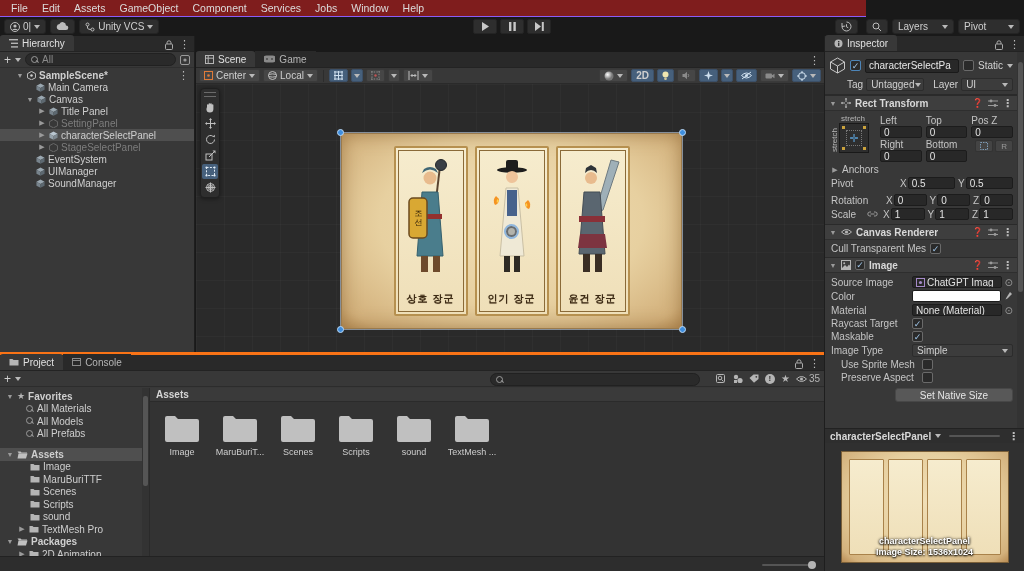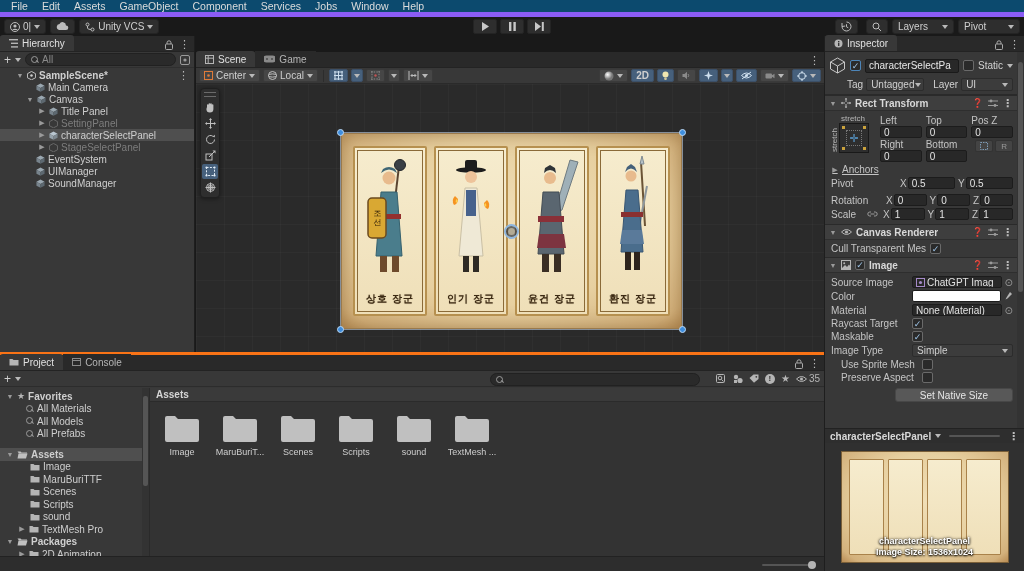--- a/index.html
+++ b/index.html
@@ -1,21 +1,21 @@
 <!DOCTYPE html>
 <html><head>
 <meta charset="utf-8">
 <style>
   * { margin:0; padding:0; box-sizing:border-box; }
   html,body { width:1024px; height:571px; overflow:hidden; background:#111; }
   body { font-family:"Liberation Sans","DejaVu Sans",sans-serif; font-size:10px; color:#d2d2d2; -webkit-font-smoothing:antialiased; }
   .app { position:absolute; inset:0; width:1024px; height:571px; background:#191919; }
 
   
-  .menubar { position:absolute; left:0; top:0; width:1024px; height:17px; background:#0c4a6e; display:flex; align-items:center; padding-left:4px; border-bottom:5px solid #8b5cf6;}
+  .menubar { position:absolute; left:0; top:0; width:866px; height:17px; background:#7f1d1d; display:flex; align-items:center; padding-left:4px; border-bottom:1px solid #8b5cf6;}
   .menubar .mi { padding:0 7px; color:#dcdcdc; font-size:10.5px; cursor:default; }
   .toolbar { position:absolute; left:0; top:17px; width:1024px; height:19px; background:#191919; display:flex; align-items:center; }
   .tbtn { background:#2e2e2e; border:1px solid #242424; border-radius:3px; height:15px; display:inline-flex; align-items:center; gap:3px; padding:0 5px; margin-left:4px; color:#cfcfcf; }
   .tbtn svg { display:block; }
   .caret { width:0;height:0;border-left:3px solid transparent;border-right:3px solid transparent;border-top:4px solid #b9b9b9; display:inline-block;}
   .tb-center { position:absolute; left:50%; top:2px; transform:translateX(-50%); display:flex; gap:3px;}
   .pbtn { width:24px; height:15px; background:#2e2e2e; border:1px solid #242424; border-radius:2px; display:flex; align-items:center; justify-content:center; color:#c8c8c8;}
   .tb-right { position:absolute; right:4px; top:2px; display:flex; gap:4px; align-items:center;}
   .ddl { background:#2e2e2e; border:1px solid #242424; border-radius:3px; height:15px; display:inline-flex; align-items:center; justify-content:space-between; width:62px; padding:0 5px; color:#cfcfcf;}
 
@@ -90,21 +90,21 @@
   .aw-lab-left { position:absolute; left:1px; top:14px; color:#b8b8b8; font-size:8px; writing-mode:vertical-rl; transform:rotate(180deg);}
   .aw-box { width:30px; height:30px; background:#2e2e2e; border:1px solid #191919; position:relative; display:flex; align-items:center; justify-content:center;}
   .aw-inner { width:16px; height:16px; border:1px dotted #777; position:relative; display:flex; align-items:center; justify-content:center; color:#5a9fd4; font-size:11px;}
   .aw-dot { position:absolute; width:3px; height:3px; background:#caa23c; }
   .rt-cols { flex:1; display:flex; gap:4px;}
   .rt-col { flex:1; }
   .rt-col .cl { color:#c4c4c4; height:12px; display:flex; align-items:center;}
   .rt-col .ifield { width:100%; }
   .blueR { display:flex; gap:2px; justify-content:flex-end; margin-top:2px;}
   .sqbtn { width:18px; height:12px; background:#444; border:1px solid #333; border-radius:2px; display:flex; align-items:center; justify-content:center; color:#9a9a9a; font-size:8px;}
-  .foldrow { display:flex; align-items:center; gap:3px; padding:2px 4px 1px 6px; color:#c4c4c4;text-decoration:underline;}
+  .foldrow { display:flex; align-items:center; gap:3px; padding:2px 4px 1px 6px; color:#c4c4c4;}
   .fold-arrow { color:#9a9a9a; font-size:7px; width:8px; text-align:center;}
   .vecrow { display:flex; align-items:center; padding:1px 4px 1px 6px;}
   .vecrow .ilabel{width:60px;}
   .vf { flex:1; display:flex; align-items:center;}
   .vf .ifield{flex:1;}
   .nativebtn { margin:4px 4px 5px auto; width:118px; height:14px; background:#585858; border:1px solid #474747; border-radius:3px; color:#e6e6e6; display:flex; align-items:center; justify-content:center;}
   .prevhdr { position:absolute; left:0; right:0; bottom:128px; height:15px; background:#2e2e2e; border-top:1px solid #222; display:flex; align-items:center; gap:4px; padding:0 5px; font-weight:bold; color:#d8d8d8;}
   .prevhdr .track { flex:1; height:2px; background:#555; border-radius:1px; margin:0 4px;}
   .prevbox { position:absolute; left:0; right:0; bottom:0; height:128px; background:#303030; display:flex; align-items:center; justify-content:center;}
   .previmg { width:168px; height:112px; background:radial-gradient(ellipse at 50% 45%, #f0deb6 0%, #e7d0a0 55%, #d3b17c 90%, #b98c54 100%); border:1px solid #7a5f38; display:flex; gap:4px; padding:7px; position:relative;}
@@ -518,35 +518,20 @@
             <circle cx="26" cy="22" r="6" fill="#e8bb8d"></circle>
             <path d="M20 17 Q26 11 32 17 L31 12 L26 9 L21 12Z" fill="#2e3338"></path>
             <path d="M14 98 L19 36 L35 36 L40 98Z" fill="#5a6670" stroke="#434c55"></path>
             <rect x="14" y="60" width="26" height="6" fill="#8a3038"></rect>
             <path d="M15 78 L40 78 L42 92 L13 92Z" fill="#7d3440"></path>
             <rect x="18" y="98" width="7" height="18" fill="#3a2e24"></rect>
             <rect x="30" y="98" width="7" height="18" fill="#3a2e24"></rect>
           </svg>
           <div class="card-name">윤건 장군</div>
         </div>
-        <div class="card">
-          <svg class="card-art" width="56" height="128" viewBox="0 0 56 128">
-            <line x1="36" y1="6" x2="40" y2="70" stroke="#6b5436" stroke-width="2"></line>
-            <polygon points="35,8 37,0 39,8" fill="#b9c4c9" stroke="#7d8890"></polygon>
-            <line x1="42" y1="30" x2="34" y2="72" stroke="#8e979c" stroke-width="2"></line>
-            <circle cx="26" cy="20" r="5.5" fill="#e8bb8d"></circle>
-            <path d="M20 16 Q26 9 32 16 L30 11 L26 8 L22 11Z" fill="#44607a"></path>
-            <path d="M16 96 L21 34 L33 34 L38 96Z" fill="#4a6d8c" stroke="#395672"></path>
-            <rect x="16" y="56" width="22" height="5" fill="#8a3030"></rect>
-            <path d="M17 74 L37 74 L39 88 L15 88Z" fill="#5a7a9a"></path>
-            <rect x="20" y="96" width="6" height="18" fill="#2e241c"></rect>
-            <rect x="29" y="96" width="6" height="18" fill="#2e241c"></rect>
-          </svg>
-          <div class="card-name">환진 장군</div>
-        </div>
       </div>
 
       <div class="handle" style="left:141px; top:45px;"></div>
       <div class="handle" style="left:483px; top:45px;"></div>
       <div class="handle" style="left:141px; top:242px;"></div>
       <div class="handle" style="left:483px; top:242px;"></div>
       <svg class="anchor-tri" style="left:128px; top:32px;" width="12" height="12">
           <path d="M2 10 L10 10 L2 2 Z" transform="rotate(135 6 6)" fill="none" stroke="#c8c8c8"></path>
         </svg>
       <svg class="anchor-tri" style="left:492px; top:32px;" width="12" height="12">

